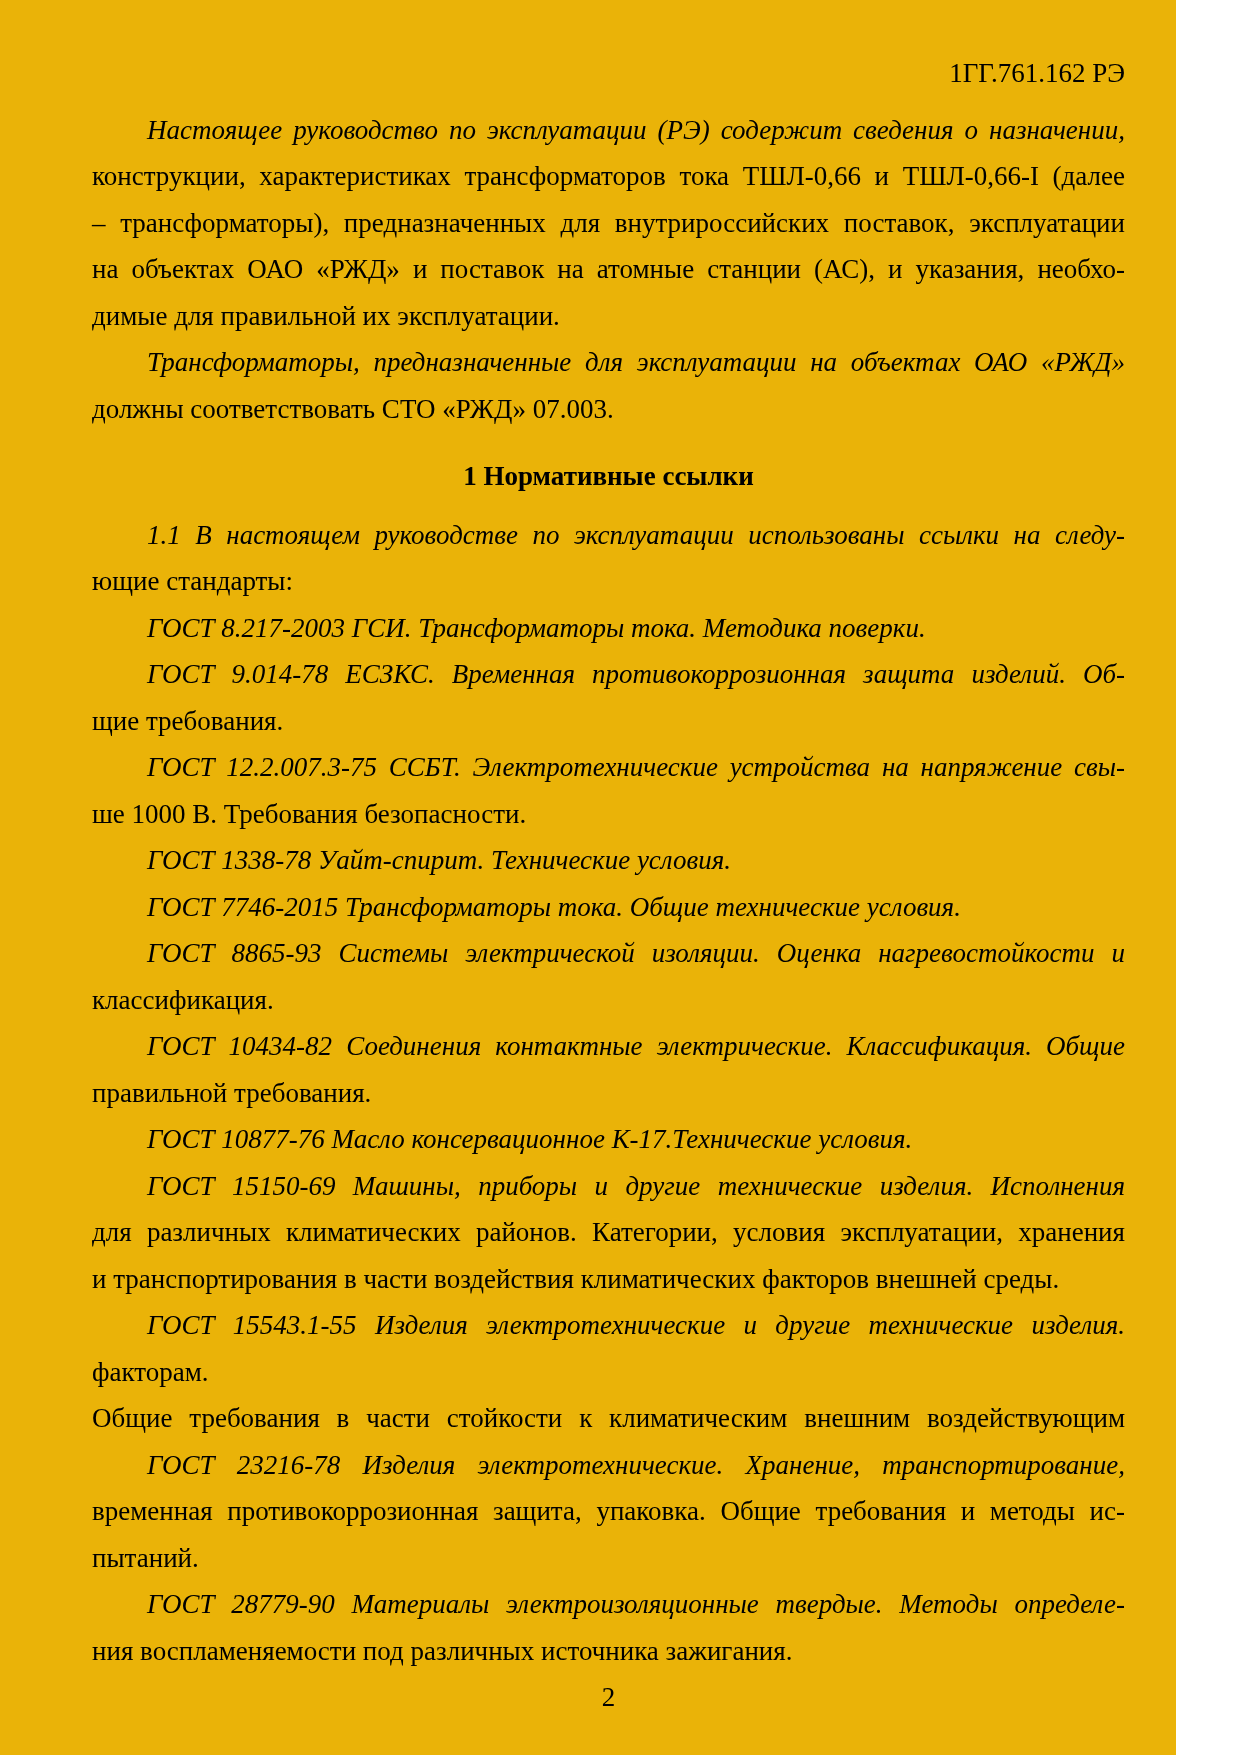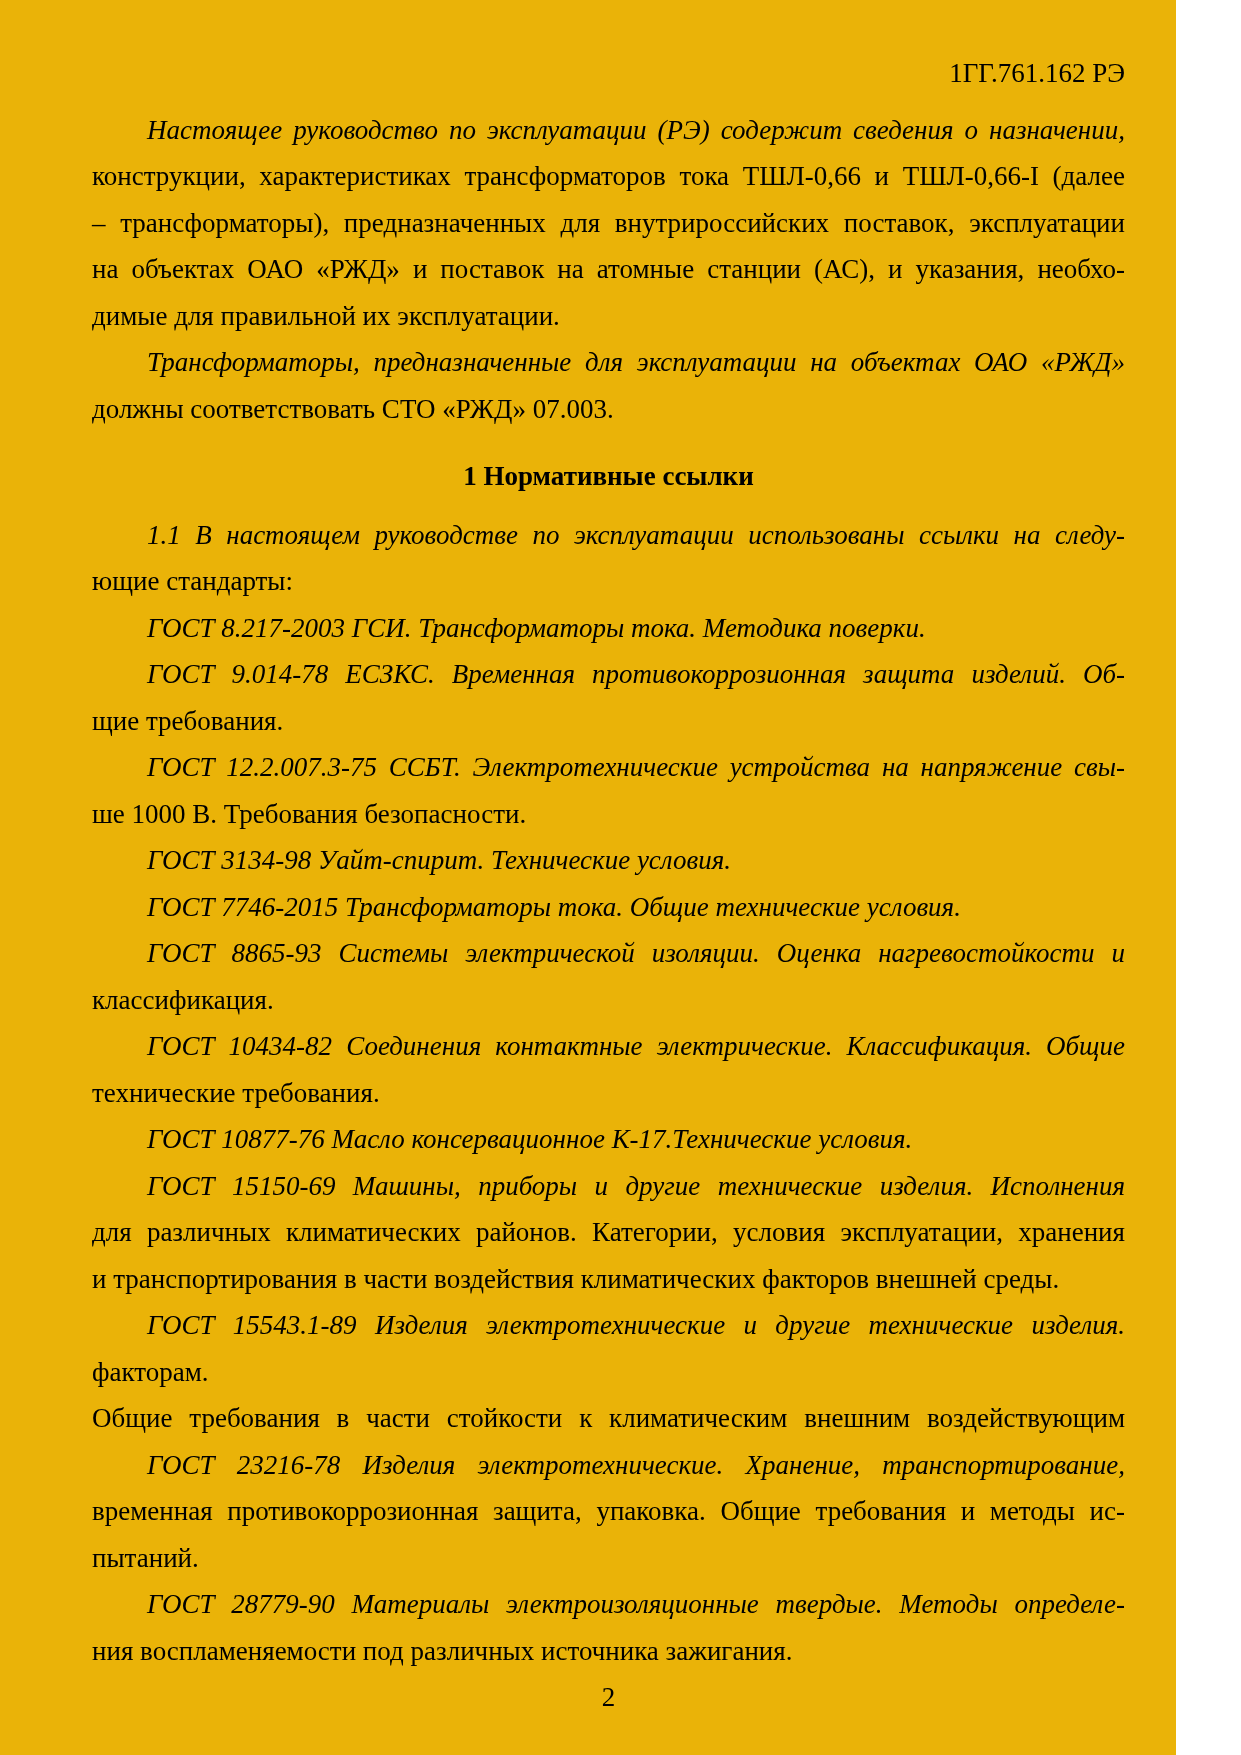--- a/index.html
+++ b/index.html
@@ -73,43 +73,43 @@
       </div>
       <div class="para body">
         <div class="line first">ГОСТ 9.014-78 ЕСЗКС. Временная противокоррозионная защита изделий. Об-</div>
         <div class="line last">щие требования.</div>
       </div>
       <div class="para body">
         <div class="line first">ГОСТ 12.2.007.3-75 ССБТ. Электротехнические устройства на напряжение свы-</div>
         <div class="line last">ше 1000 В. Требования безопасности.</div>
       </div>
       <div class="para body">
-        <div class="line first last">ГОСТ 3134-98 Уайт-спирит. Технические условия.</div>
+        <div class="line first last">ГОСТ 1338-78 Уайт-спирит. Технические условия.</div>
       </div>
       <div class="para body">
         <div class="line first last">ГОСТ 7746-2015 Трансформаторы тока. Общие технические условия.</div>
       </div>
       <div class="para body">
         <div class="line first">ГОСТ 8865-93 Системы электрической изоляции. Оценка нагревостойкости и</div>
         <div class="line last">классификация.</div>
       </div>
       <div class="para body">
         <div class="line first">ГОСТ 10434-82 Соединения контактные электрические. Классификация. Общие</div>
-        <div class="line last">технические требования.</div>
+        <div class="line last">правильной требования.</div>
       </div>
       <div class="para body">
         <div class="line first last">ГОСТ 10877-76 Масло консервационное К-17.Технические условия.</div>
       </div>
       <div class="para body">
         <div class="line first">ГОСТ 15150-69 Машины, приборы и другие технические изделия. Исполнения</div>
         <div class="line">для различных климатических районов. Категории, условия эксплуатации, хранения</div>
         <div class="line last">и транспортирования в части воздействия климатических факторов внешней среды.</div>
       </div>
       <div class="para body">
-        <div class="line first">ГОСТ 15543.1-89 Изделия электротехнические и другие технические изделия.</div>
+        <div class="line first">ГОСТ 15543.1-55 Изделия электротехнические и другие технические изделия.</div>
         <div class="line last">факторам.</div>
         <div class="line">Общие требования в части стойкости к климатическим внешним воздействующим</div>
       </div>
       <div class="para body">
         <div class="line first">ГОСТ 23216-78 Изделия электротехнические. Хранение, транспортирование,</div>
         <div class="line">временная противокоррозионная защита, упаковка. Общие требования и методы ис-</div>
         <div class="line last">пытаний.</div>
       </div>
       <div class="para body">
         <div class="line first">ГОСТ 28779-90 Материалы электроизоляционные твердые. Методы определе-</div>

